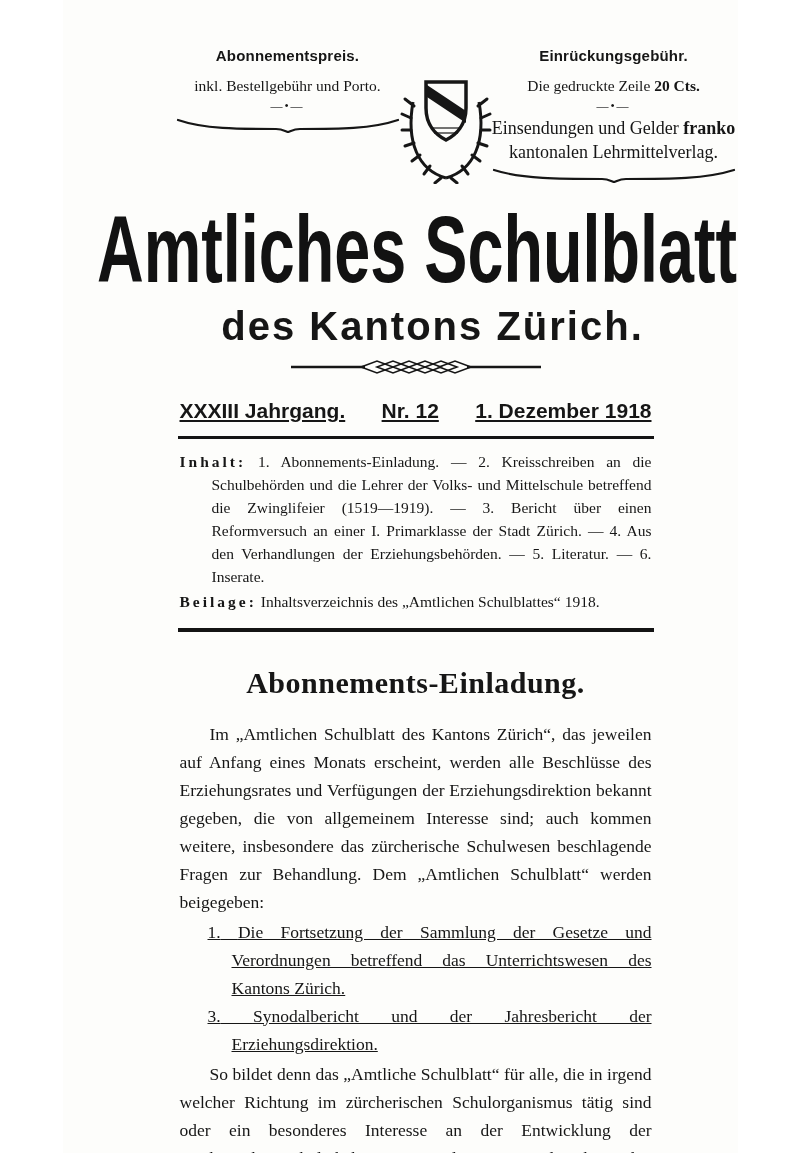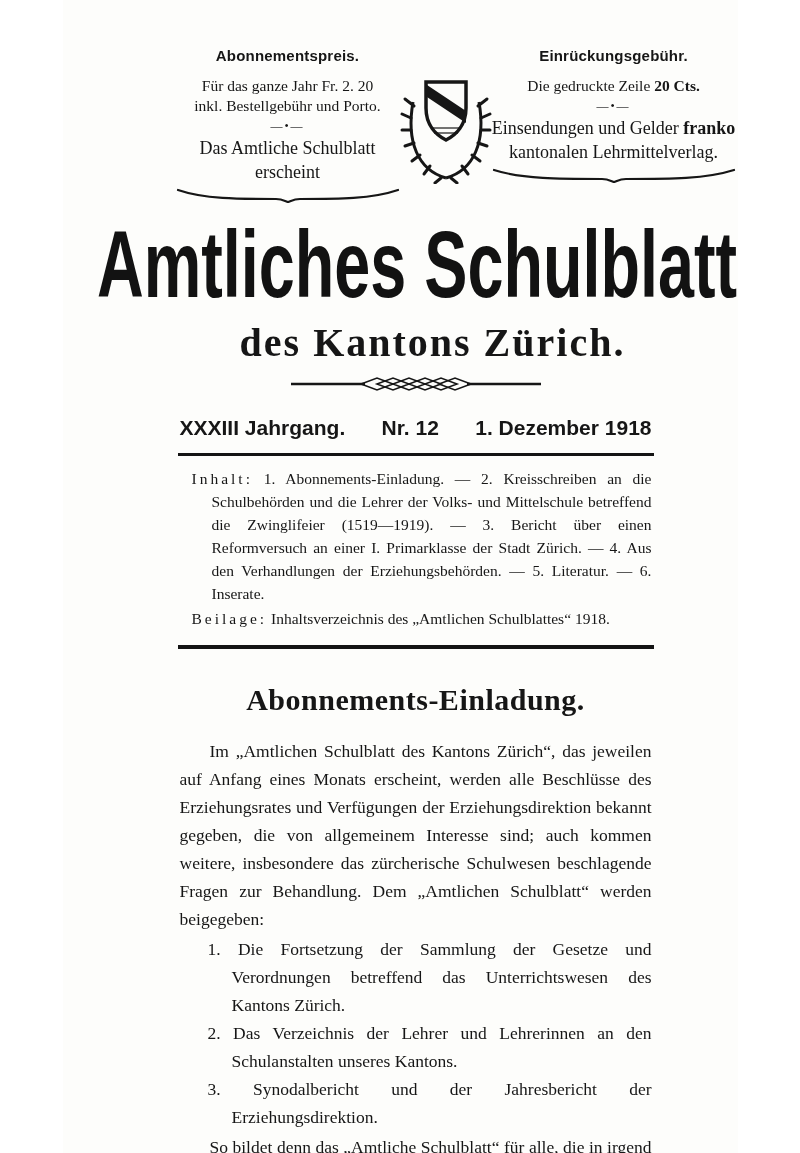--- a/index.html
+++ b/index.html
@@ -31,72 +31,71 @@
   }
   .mh-line  { font-size: 15.5px; }
   .mh-line-sm { font-size: 18px; }
   .mh-strong { font-weight: 700; }
   .mh-div { font-size: 12px; letter-spacing: 2px; margin: 3px 0; }
   .brace { display: block; margin: 4px auto 0; }
   .crest-wrap { margin-top: 26px; flex: 0 0 auto; }
   
   .title-block { text-align: center; margin-top: 14px; }
   .subtitle {
-    font-family: Liberation Serif, serif;
+    font-family: Liberation Sans, sans-serif;
     font-weight: 700;
     font-size: 40px;
     letter-spacing: 2px;
     margin-top: -2px;
     margin-left: 34px;
   }
   .ornament { display:block; margin: 10px auto 0; }
   
   .issue-row {
     display: flex;
     justify-content: space-between;
     align-items: baseline;
     padding: 0 86px;
     margin-top: 24px;
     font-family: "Liberation Sans", sans-serif;
     font-weight: 700;
     font-size: 21px;
+    text-decoration: underline;
   }
   
   .rule-medium { border: 0; border-top: 3px solid #141414; margin: 13px 84px 0; }
   .rule-thick  { border: 0; border-top: 4px solid #141414; margin: 14px 84px 0; }
   
   .toc { padding: 12px 86px 0; font-size: 15.5px; line-height: 1.48; }
   .toc-entry { padding-left: 32px; text-indent: -32px; text-align: justify; margin: 0 0 2px; }
-  .toc-label { letter-spacing: 3px; font-weight: 400; margin-left: 12px; }
+  .toc-label { letter-spacing: 3px; font-weight: 700; }
   
   .article-heading {
     text-align: center;
     font-weight: 700;
     font-size: 30px;
     letter-spacing: .5px;
     margin: 34px 0 20px;
   }
   .article { padding: 0 86px; font-size: 17.5px; line-height: 1.6; text-align: justify; }
   .article p { margin: 0; text-indent: 30px; }
   .list { margin: 2px 0 2px 4px; }
-  .list-item { padding-left: 48px; text-indent: -24px; text-align: justify; }
+  .list-item { padding-left: 48px; text-indent: -24px; text-align: justify; text-decoration: underline; }
 </style>
 </head>
 <body>
 
 <div class="page">
 
   <div class="masthead">
 
     <div class="mh-col">
       <div class="mh-title">Abonnementspreis.</div>
-      <div class="mh-line">Für das ganze Jahr Fr. 2. 20</div>
       <div class="mh-line">inkl. Bestellgebühr und Porto.</div>
       <div class="mh-div">—•—</div>
-      <div class="mh-line-sm">Das Amtliche Schulblatt erscheint</div>
       <svg class="brace" width="224" height="15" viewBox="0 0 224 15">
         <path d="M2,2 C28,11 62,11 100,11 C106,11 109,13 112,14 C115,13 118,11 124,11 C162,11 196,11 222,2" fill="none" stroke="#161616" stroke-width="2.2" stroke-linecap="round"></path>
       </svg>
     </div>
 
     <div class="crest-wrap">
       <svg width="92" height="112" viewBox="0 0 92 112">
         <g stroke="#161616" fill="none" stroke-width="3">
           <path d="M46,106 C18,98 6,70 13,30"></path>
           <path d="M46,106 C74,98 86,70 79,30"></path>
@@ -171,19 +170,18 @@
   </div>
 
   <hr class="rule-thick">
 
   <h1 class="article-heading">Abonnements-Einladung.</h1>
 
   <div class="article">
     <p>Im „Amtlichen Schulblatt des Kantons Zürich“, das jeweilen auf Anfang eines Monats erscheint, werden alle Beschlüsse des Erziehungsrates und Verfügungen der Erziehungsdirektion bekannt gegeben, die von allgemeinem Interesse sind; auch kommen weitere, insbesondere das zürcherische Schulwesen beschlagende Fragen zur Behandlung. Dem „Amtlichen Schulblatt“ werden beigegeben:</p>
     <div class="list">
       <div class="list-item"><span>1.</span> <span>Die Fortsetzung der Sammlung der Gesetze und Verordnungen betreffend das Unterrichtswesen des Kantons Zürich.</span></div>
-      <div class="list-item"><span>2.</span> <span>Das Verzeichnis der Lehrer und Lehrerinnen an den Schulanstalten unseres Kantons.</span></div>
       <div class="list-item"><span>3.</span> <span>Synodalbericht und der Jahresbericht der Erziehungsdirektion.</span></div>
     </div>
     <p>So bildet denn das „Amtliche Schulblatt“ für alle, die in irgend welcher Richtung im zürcherischen Schulorganismus tätig sind oder ein besonderes Interesse an der Entwicklung der zürcherischen Schule haben, ein zuverlässiges Mittel, sich mit den Anordnungen der Erziehungsbehörden und dem Fortgange der Institutionen des öffentlichen Unterrichts unseres Kantons bekannt zu machen. Es wäre erwünscht, wenn das „Amtliche Schulblatt“ noch mehr, als es zu geschehen pflegt, sei es von den Schulpflegen für ihre Mitglieder oder von den letztern von sich aus, abonniert würde. Die Präsidenten der Schul-</p>
   </div>
 
 </div>
 
 </body></html>

